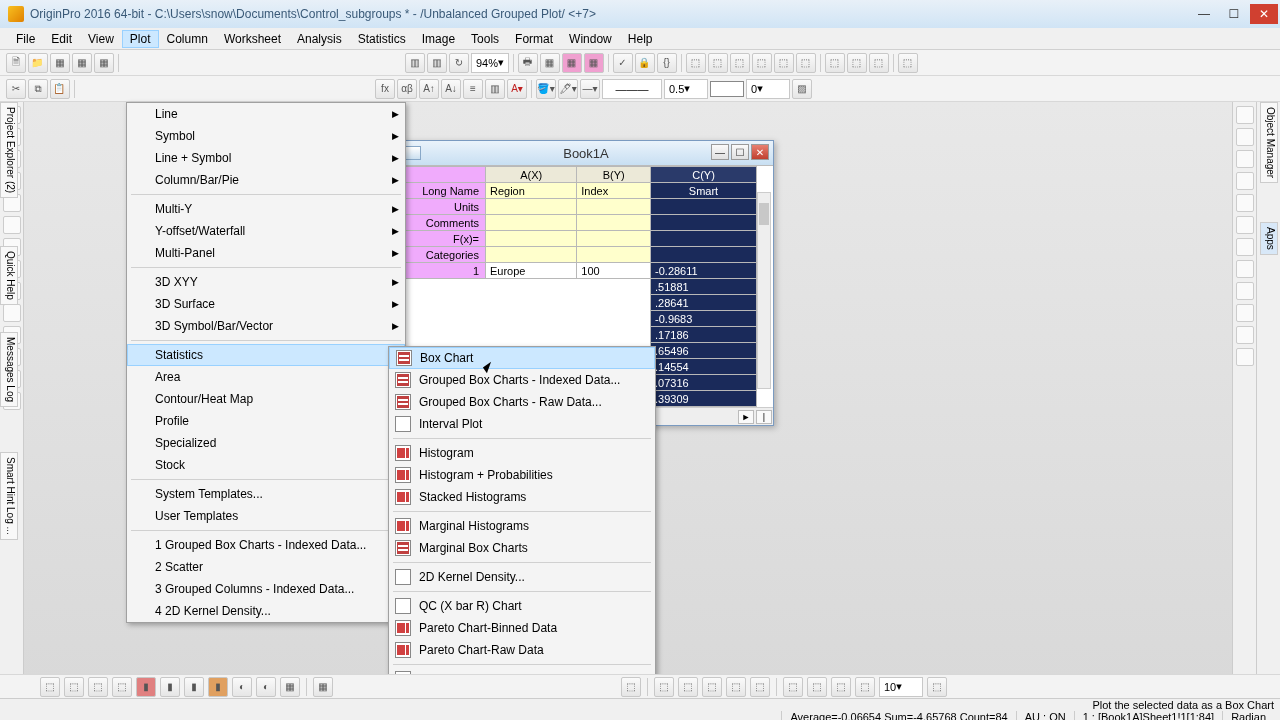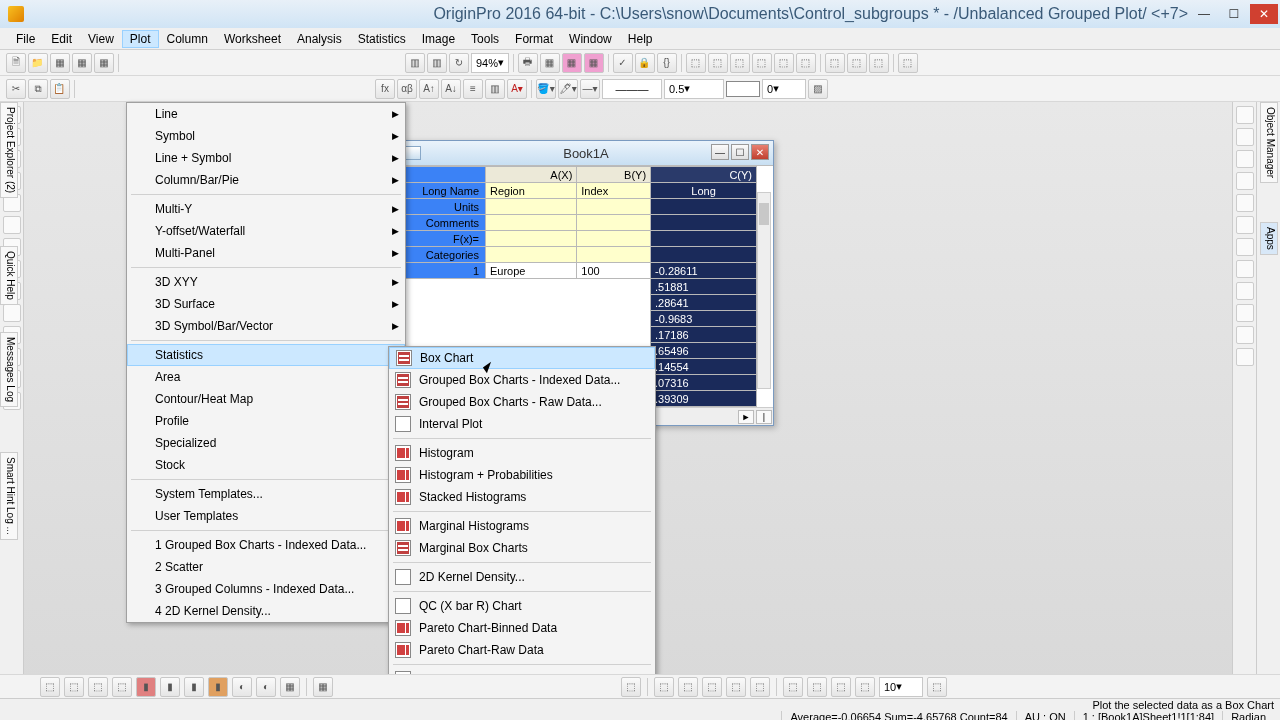--- a/index.html
+++ b/index.html
@@ -1,21 +1,21 @@
 <!DOCTYPE html>
 <html><head>
 <meta charset="utf-8">
 <style>
 * { margin: 0; padding: 0; box-sizing: border-box; font-family: "Segoe UI", Tahoma, sans-serif; }
 body { width: 1280px; height: 720px; overflow: hidden; background: #fff; font-size: 11px; }
 
 
 .titlebar { height: 28px; background: linear-gradient(#e8f0f8,#d0e4f5); display: flex; align-items: center; padding: 0 2px; }
 .titlebar .app-icon { width: 16px; height: 16px; background: linear-gradient(135deg,#f8c020,#e08000); border-radius: 2px; margin: 0 6px; }
-.titlebar .title { flex: 1; text-align: right; color: #3a5a78; font-size: 16px; }
+.titlebar .title { flex: 1; text-align: left; color: #3a5a78; font-size: 12px; }
 .titlebar .winbtn { width: 28px; height: 20px; display: flex; align-items: center; justify-content: center; font-size: 12px; color: #333; margin-left: 2px; }
 .titlebar .close { background: #d04030; color: #fff; }
 
 
 .menubar { height: 22px; background: #f0f0f0; border-bottom: 1px solid #d0d0d0; display: flex; align-items: center; padding: 0 8px; }
 .menubar .menu-item { padding: 2px 8px; font-size: 12px; cursor: default; }
 .menubar .menu-item.active { background: #cce8ff; border: 1px solid #99d1ff; padding: 1px 7px; }
 
 
 .toolbar-row { height: 26px; background: #f3f3f3; border-bottom: 1px solid #d8d8d8; display: flex; align-items: center; padding: 0 6px; gap: 2px; }
@@ -54,22 +54,22 @@
 .bookwin { position: absolute; left: 398px; top: 38px; width: 376px; background: #fff; border: 1px solid #7a9ac0; box-shadow: 2px 2px 6px rgba(0,0,0,0.25); }
 .bookwin .bw-title { height: 24px; background: linear-gradient(#eaf3fb,#c8dff2); display: flex; align-items: center; justify-content: center; font-size: 13px; color: #333; position: relative; }
 .bookwin .bw-title .bw-icon { position: absolute; left: 6px; width: 16px; height: 14px; background: linear-gradient(#fff,#cce0f0); border: 1px solid #88a8c8; }
 .bookwin .bw-btns { position: absolute; right: 4px; top: 3px; display: flex; gap: 2px; }
 .bookwin .bw-btns span { width: 18px; height: 16px; border: 1px solid #9a9a9a; background: linear-gradient(#fafafa,#e0e0e0); display: flex; align-items: center; justify-content: center; font-size: 10px; }
 .bookwin .bw-btns .bw-close { background: linear-gradient(#e88070,#c04030); color: #fff; }
 
 .grid { border-top: 1px solid #bbb; }
 .grid table { border-collapse: collapse; width: 100%; font-size: 11px; }
 .grid th, .grid td { border: 1px solid #b8b8b8; padding: 1px 4px; height: 16px; }
-.grid .rowhdr { background: #3b82f6; text-align: right; padding-right: 6px; width: 86px; }
-.grid .colhdr { background: #ece9d8; text-align: right; font-weight: normal; }
+.grid .rowhdr { background: #f0abfc; text-align: right; padding-right: 6px; width: 86px; }
+.grid .colhdr { background: #ece9d8; text-align: center; font-weight: normal; }
 .grid .colhdr.sel { background: #2a3a6a; color: #fff; }
 .grid .yellow { background: #ffffcc; }
 .grid .selcell { background: #1a2a5a; color: #fff; text-align: left; }
 .grid .num { text-align: left; }
 .bw-scroll-v { position:absolute; right:2px; top:26px; bottom:18px; width:14px; background:#eee; border:1px solid #ccc; }
 .bw-scroll-v .thumb { position:absolute; top:10px; left:1px; right:1px; height:22px; background:#c8c8c8; }
 .bw-scroll-h { height: 18px; display:flex; align-items:center; background:#eee; border-top:1px solid #ccc; }
 .bw-scroll-h .hs-btn { width:16px; height:14px; border:1px solid #bbb; background:#fafafa; display:flex; align-items:center; justify-content:center; font-size:9px; margin:0 1px; }
 
 
@@ -157,21 +157,21 @@
   <div class="tbtn">A↑</div>
   <div class="tbtn">A↓</div>
   <div class="tbtn">≡</div>
   <div class="tbtn">▥</div>
   <div class="tbtn" style="color:#c02020">A▾</div>
   <div class="tsep"></div>
   <div class="tbtn">🪣▾</div>
   <div class="tbtn">🖊▾</div>
   <div class="tbtn">—▾</div>
   <div class="tdrop" style="width:60px; justify-content:center">———</div>
-  <div class="tdrop" style="width:60px"><span>0.5</span> ▾</div>
+  <div class="tdrop" style="width:44px"><span>0.5</span> ▾</div>
   <div class="swatch"></div>
   <div class="tdrop" style="width:44px"><span>0</span> ▾</div>
   <div class="tbtn">▨</div>
 </div>
 
 <div class="workspace">
 
   <div class="rail" style="left:0">
     <div class="rbtn"></div>
     <div class="rbtn"></div>
@@ -229,21 +229,21 @@
             <tr>
           <th class="rowhdr"></th>
           <th class="colhdr">A(X)</th>
           <th class="colhdr">B(Y)</th>
           <th class="colhdr sel">C(Y)</th>
         </tr>
         <tr>
               <td class="rowhdr">Long Name</td>
               <td class="yellow">Region</td>
               <td class="yellow">Index</td>
-              <td class="selcell" style="text-align:center">Long</td>
+              <td class="selcell" style="text-align:center">Smart</td>
             </tr>
         <tr>
               <td class="rowhdr">Units</td>
               <td class="yellow"></td>
               <td class="yellow"></td>
               <td class="selcell"></td>
             </tr>
         <tr>
               <td class="rowhdr">Comments</td>
               <td class="yellow"></td>

